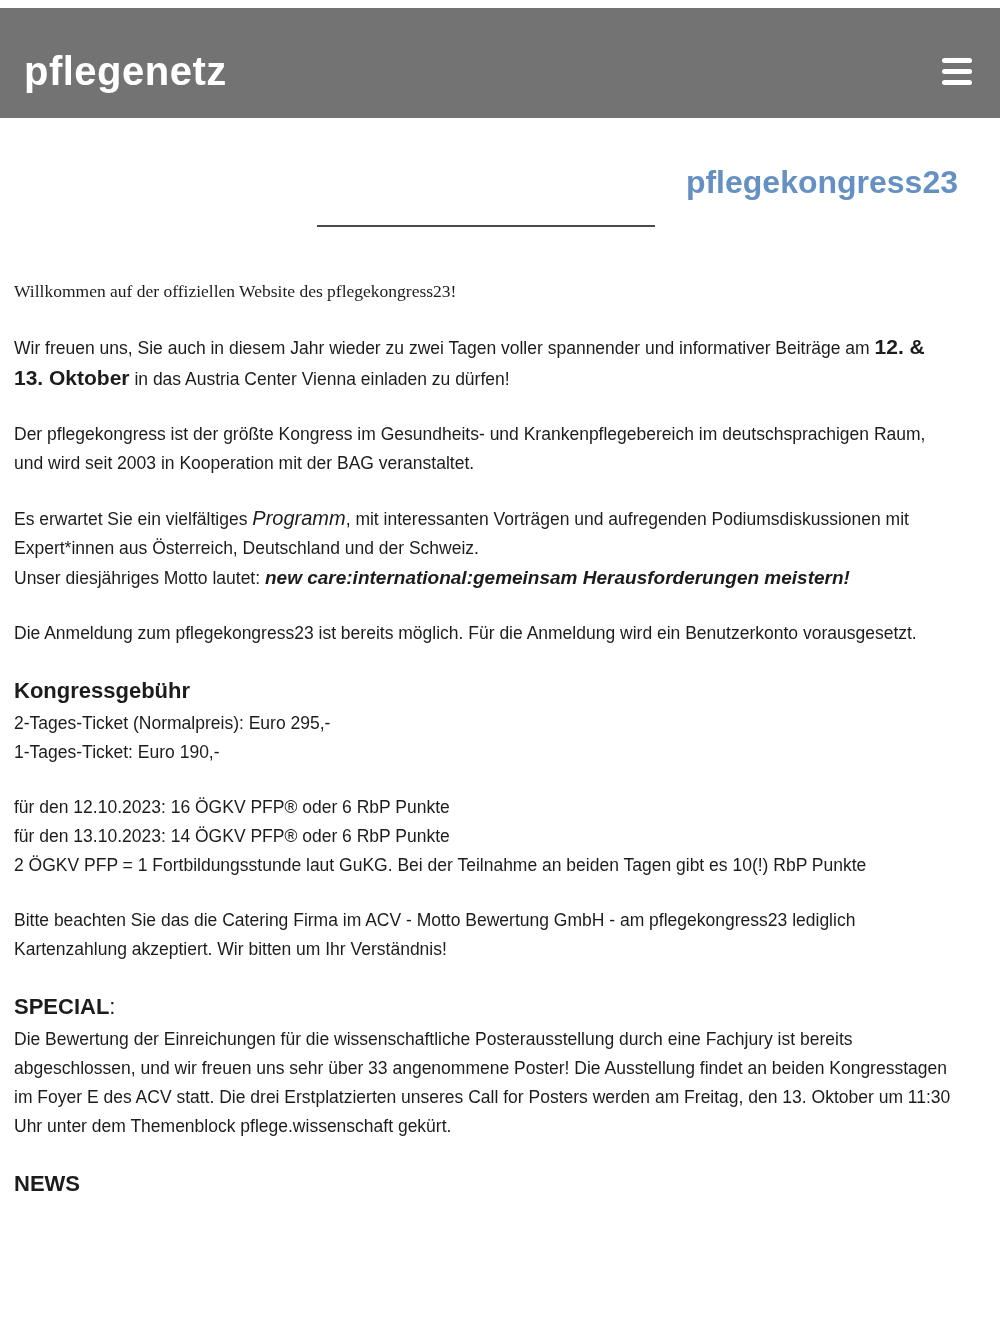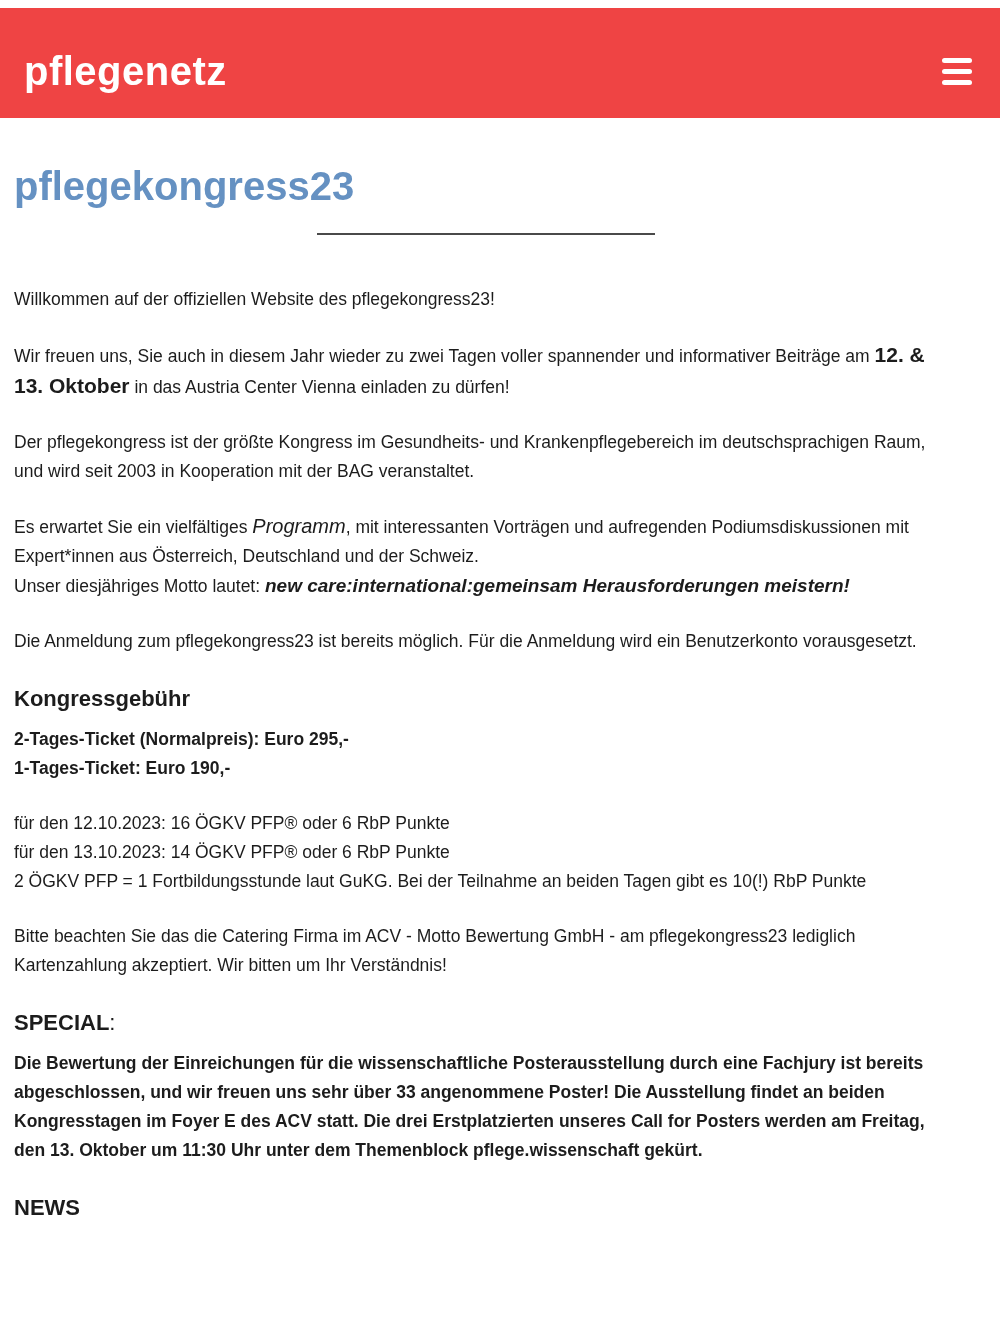--- a/index.html
+++ b/index.html
@@ -8,21 +8,21 @@
     background: #ffffff;
     font-family: "Liberation Sans", sans-serif;
     color: #1c1c1c;
     width: 1000px;
   }
   .page { width: 1000px; min-height: 1334px; background: #ffffff; }
 
   .top-gap { height: 8px; background: #ffffff; }
 
   .header {
-    background: #ef4444;
+    background: #737373;
     height: 110px;
     display: flex;
     align-items: center;
     justify-content: space-between;
     padding: 16px 26px 0 24px;
   }
   .brand {
     color: #ffffff;
     font-size: 40px;
     font-weight: bold;
@@ -42,53 +42,53 @@
     display: block;
     width: 30px;
     height: 5px;
     border-radius: 3px;
     background: #ffffff;
   }
 
   .content { padding: 16px 42px 80px 14px; }
 
   h1.title {
-    text-align: left;
+    text-align: right;
     color: #6591c2;
-    font-size: 40px;
+    font-size: 32px;
     font-weight: bold;
     margin: 30px 0 0 0;
   }
   .title-divider {
     display: block;
     width: 338px;
     border: none;
     border-top: 2px solid #4a4a4a;
     margin: 24px auto 0 auto;
   }
 
   p, .line-block {
     font-size: 17.5px;
     line-height: 29px;
     margin: 26px 0;
   }
-  .first-para { margin-top: 50px; }
+  .first-para { margin-top: 50px; font-family: Liberation Serif, serif; }
 
   .big-bold { font-size: 21px; font-weight: bold; }
   .program-word { font-size: 20px; font-style: italic; }
   .motto { font-size: 19px; font-weight: bold; font-style: italic; }
 
   h2.section-heading {
     font-size: 22px;
     font-weight: bold;
     margin: 28px 0 0 0;
     line-height: 29px;
   }
   h2.section-heading .colon { font-weight: normal; }
-  .tight { margin-top: 12px; font-weight: bold; }
+  .tight { margin-top: 4px; }
   .line { font-size: 17.5px; line-height: 29px; }
 </style>
 </head>
 <body>
 
 <div class="page">
   <div class="top-gap"></div>
 
   <header class="header">
     <div class="brand">pflegenetz</div>

